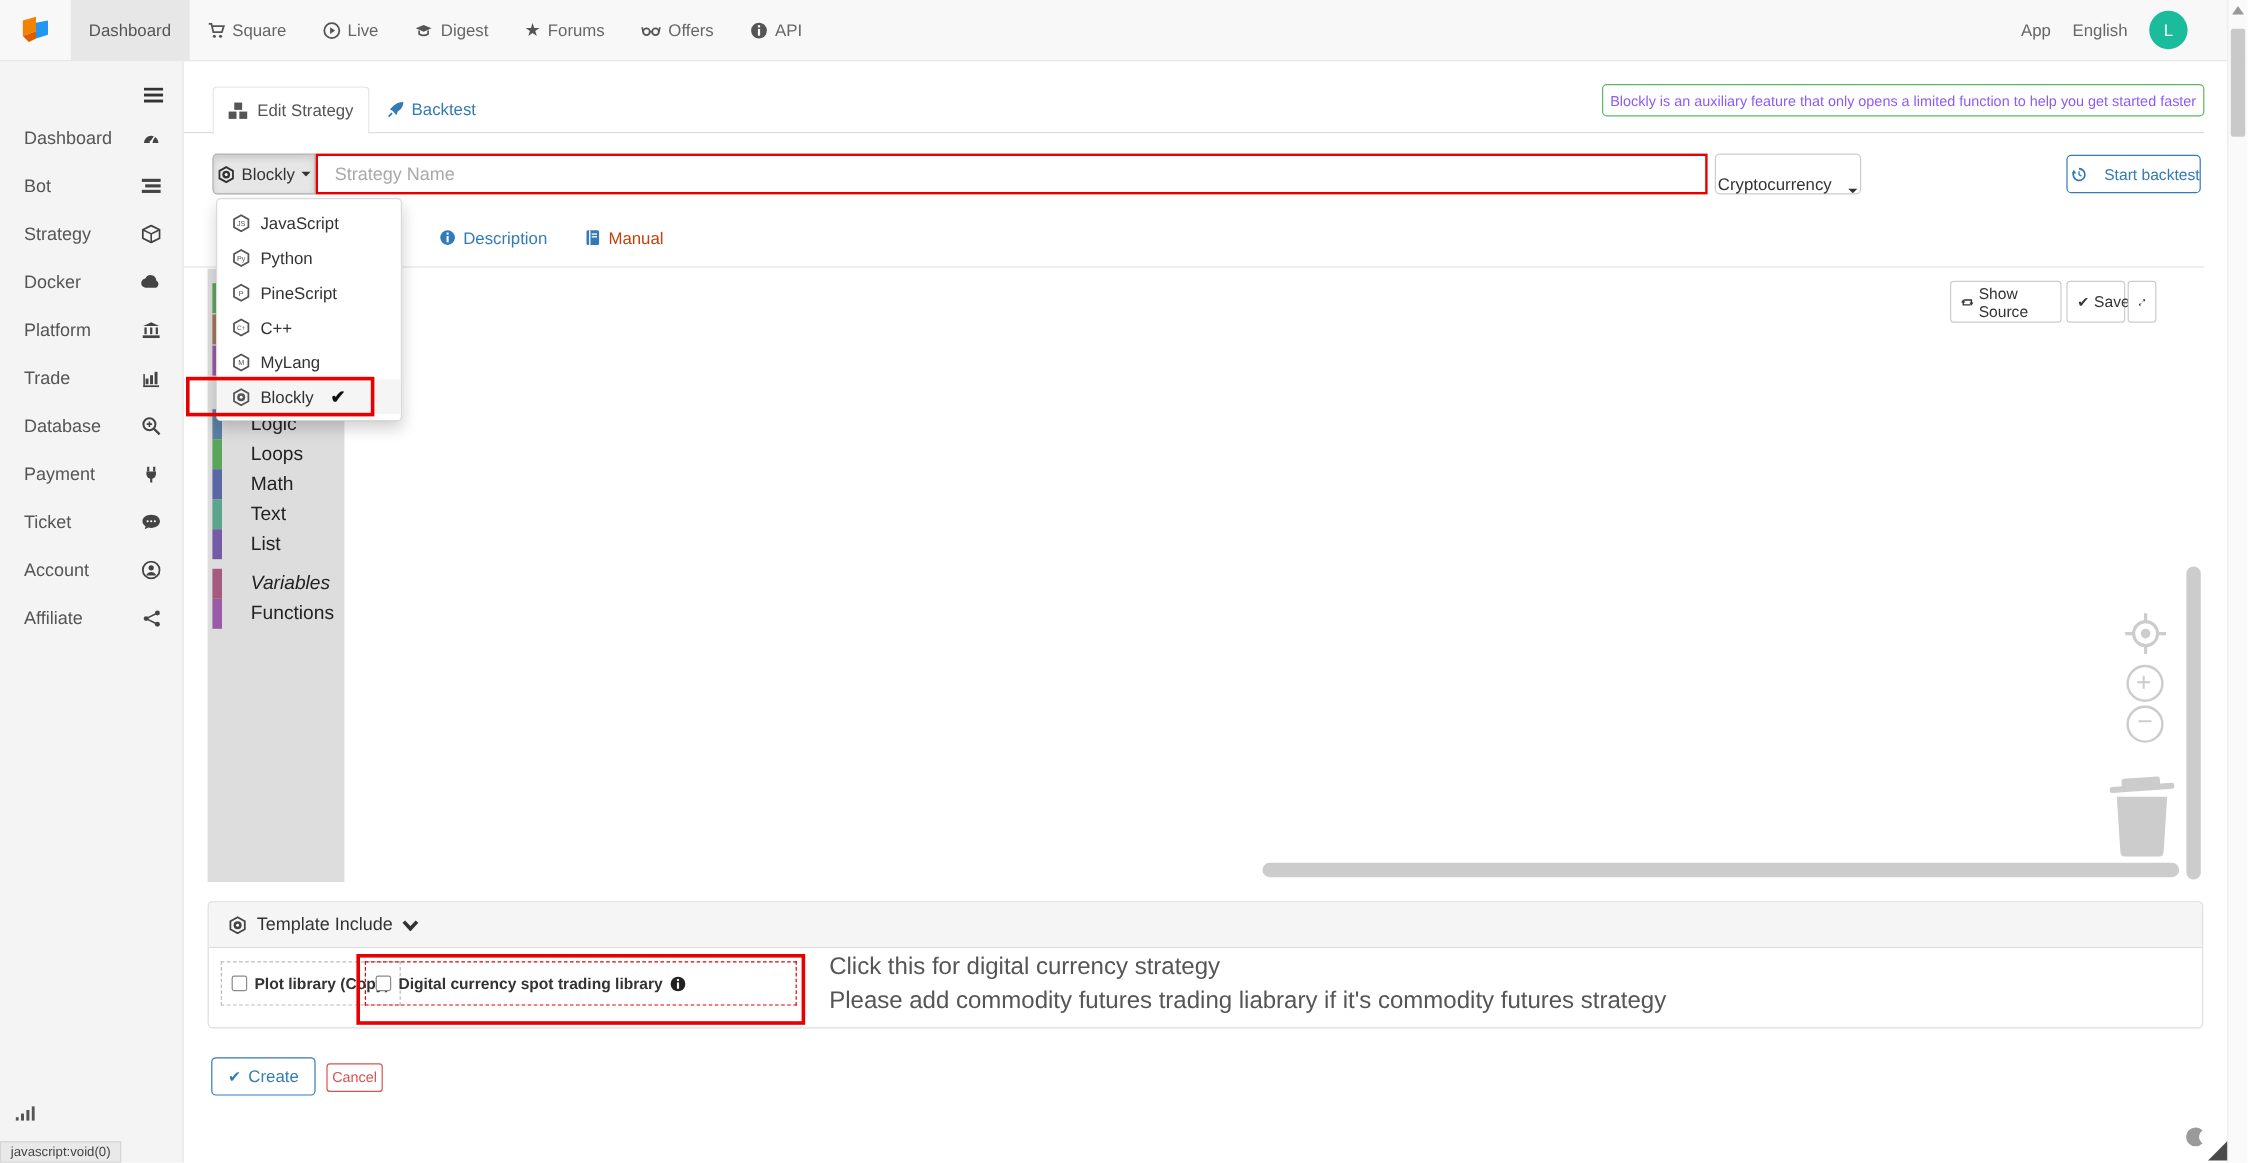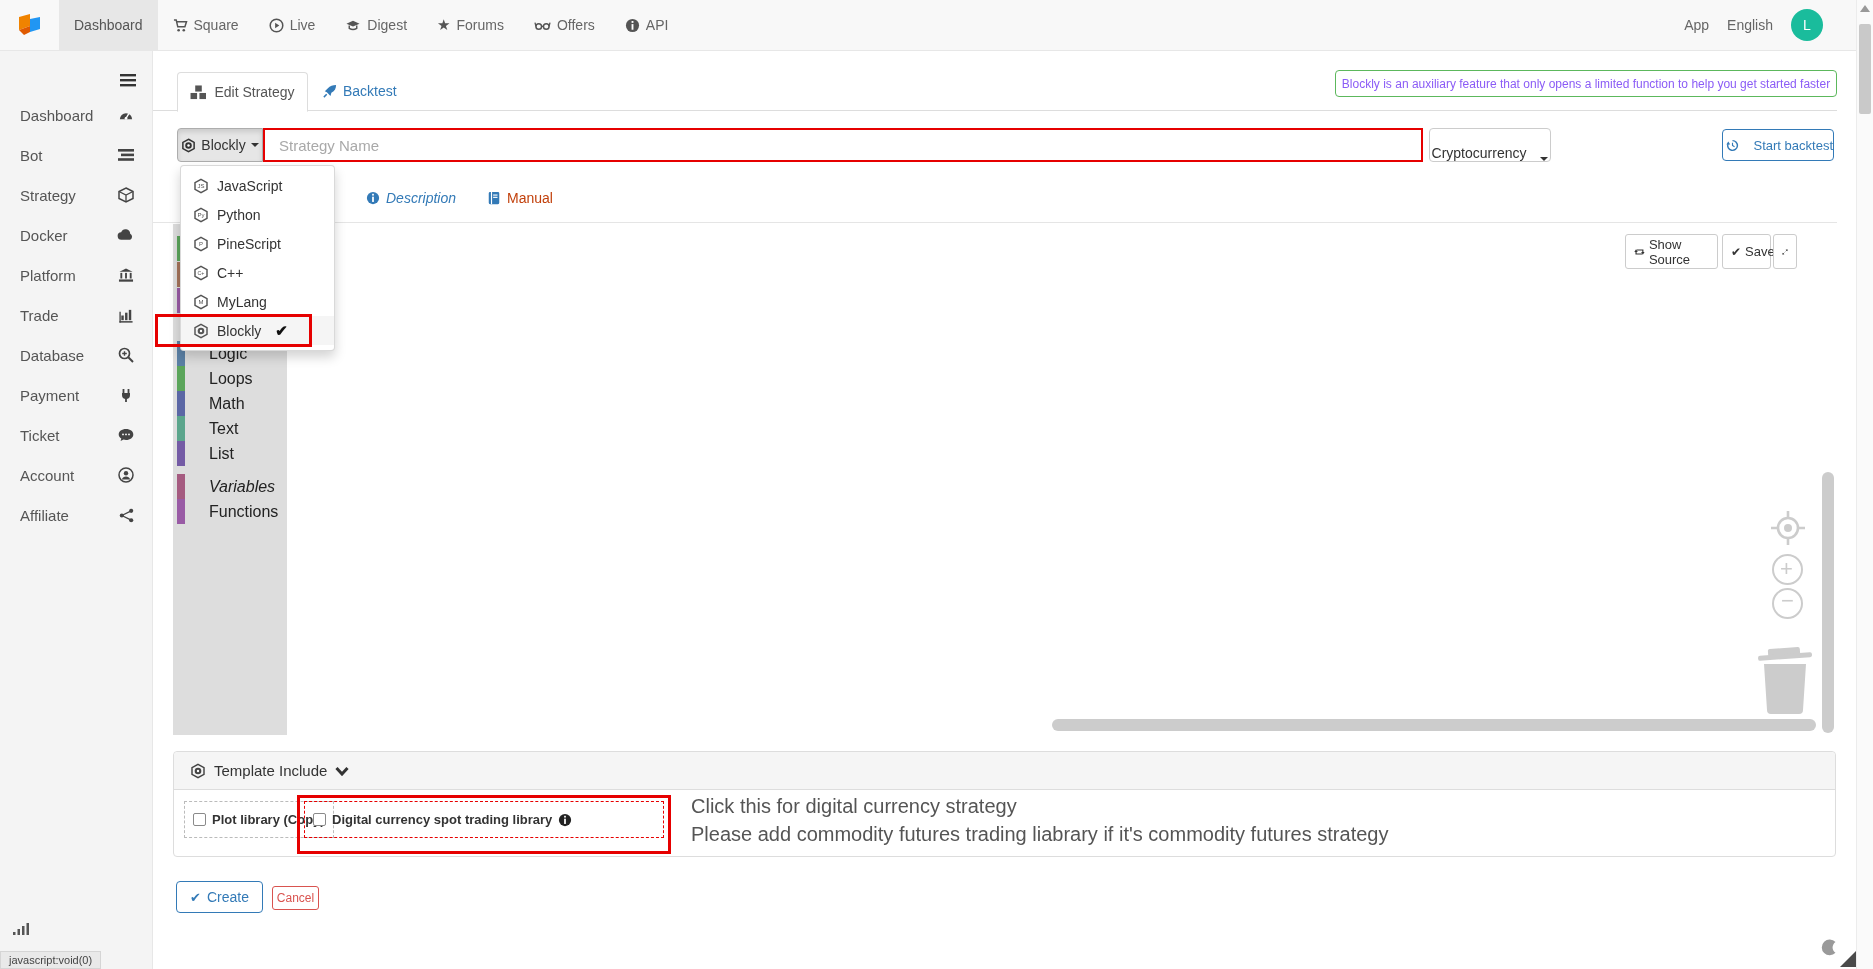--- a/index.html
+++ b/index.html
@@ -39,21 +39,21 @@
 
   
   #lang-btn { position:absolute; left:177px; top:128px; width:86px; height:34px; background:#e6e6e6; border:1px solid #adadad; border-radius:4px 0 0 4px; box-shadow:inset 0 3px 5px rgba(0,0,0,.12); display:flex; align-items:center; justify-content:center; gap:5px; font-size:14px; color:#333; cursor:pointer; }
   #strategy-name { position:absolute; left:263px; top:128px; width:1160px; height:34px; border:2px solid #e60000; padding:0 14px; font-size:15px; color:#333; font-family:"Liberation Sans",sans-serif; outline:none; }
   #strategy-name::placeholder { color:#a9a9a9; }
   #cat-dd { position:absolute; left:1429px; top:128px; width:122px; height:34px; background:#fff; border:1px solid #ccc; border-radius:4px; display:flex; align-items:flex-end; justify-content:center; gap:14px; font-size:14px; color:#333; cursor:pointer; }
   #start-backtest { position:absolute; left:1722px; top:129px; width:112px; height:32px; background:#fff; border:1px solid #337ab7; border-radius:4px; color:#337ab7; font-size:13px; display:flex; align-items:center; justify-content:flex-end; gap:15px; cursor:pointer; }
   .caret { display:inline-block; width:0; height:0; border-top:4px dashed; border-left:4px solid transparent; border-right:4px solid transparent; }
 
   
-  #desc-link { position:absolute; left:366px; top:190px; display:flex; align-items:center; gap:6px; color:#337ab7; font-size:14px; cursor:pointer; z-index:4;font-style:italic; }
+  #desc-link { position:absolute; left:366px; top:190px; display:flex; align-items:center; gap:6px; color:#337ab7; font-size:14px; cursor:pointer; z-index:4; }
   #manual-link { position:absolute; left:487px; top:190px; display:flex; align-items:center; gap:6px; color:#c2410c; font-size:14px; cursor:pointer; z-index:4; }
   #editor-topline { position:absolute; left:153px; top:222px; width:1684px; height:1px; background:#e5e5e5; }
 
   
   #toolbox { position:absolute; left:173px; top:224px; width:114px; height:511px; background:#ddd; }
   .cat-row { position:absolute; left:4px; display:flex; align-items:center; height:25px; width:106px; cursor:pointer; }
   .cat-chip { width:8px; height:25px; flex:0 0 8px; }
   .cat-label { margin-left:24px; font-size:16px; color:#222; white-space:nowrap; }
   .editor-btn { position:absolute; top:234px; height:35px; background:#fff; border:1px solid #ccc; border-radius:3px; display:flex; align-items:center; gap:4px; padding:0 8px; font-size:13px; color:#333; cursor:pointer; z-index:3; }
   .bk-circle { position:absolute; border:2px solid #ccc; border-radius:50%; background:#fff; cursor:pointer; }

